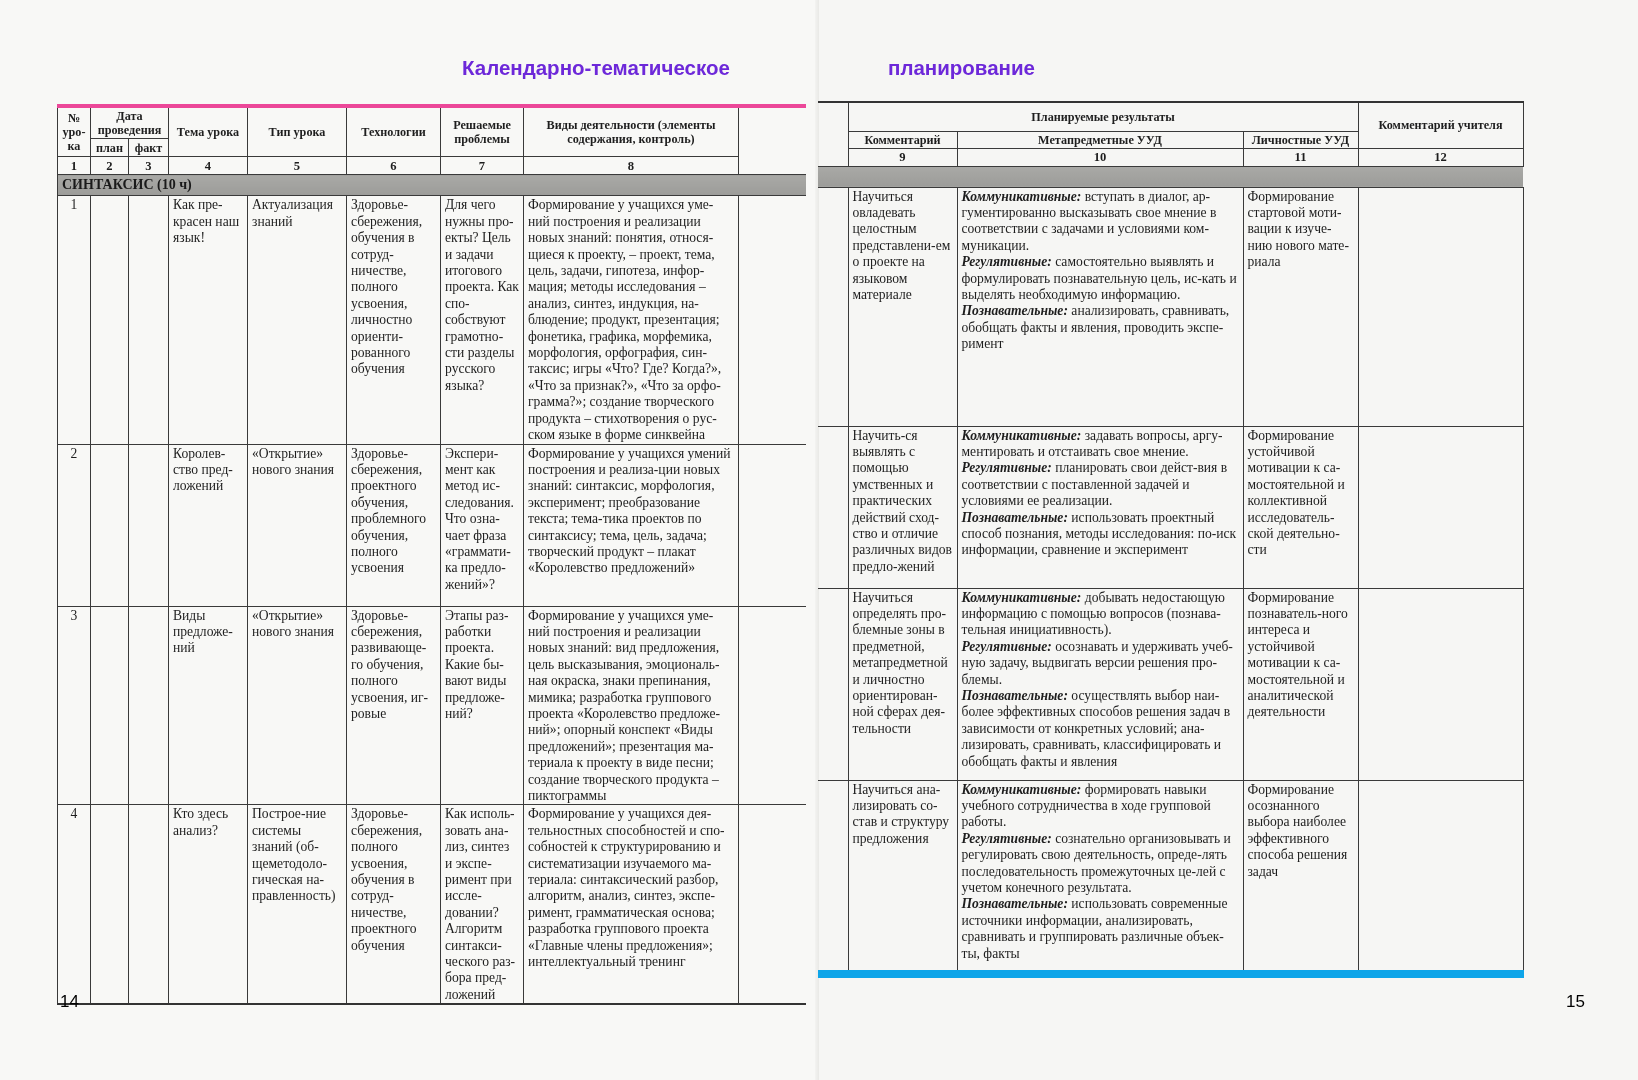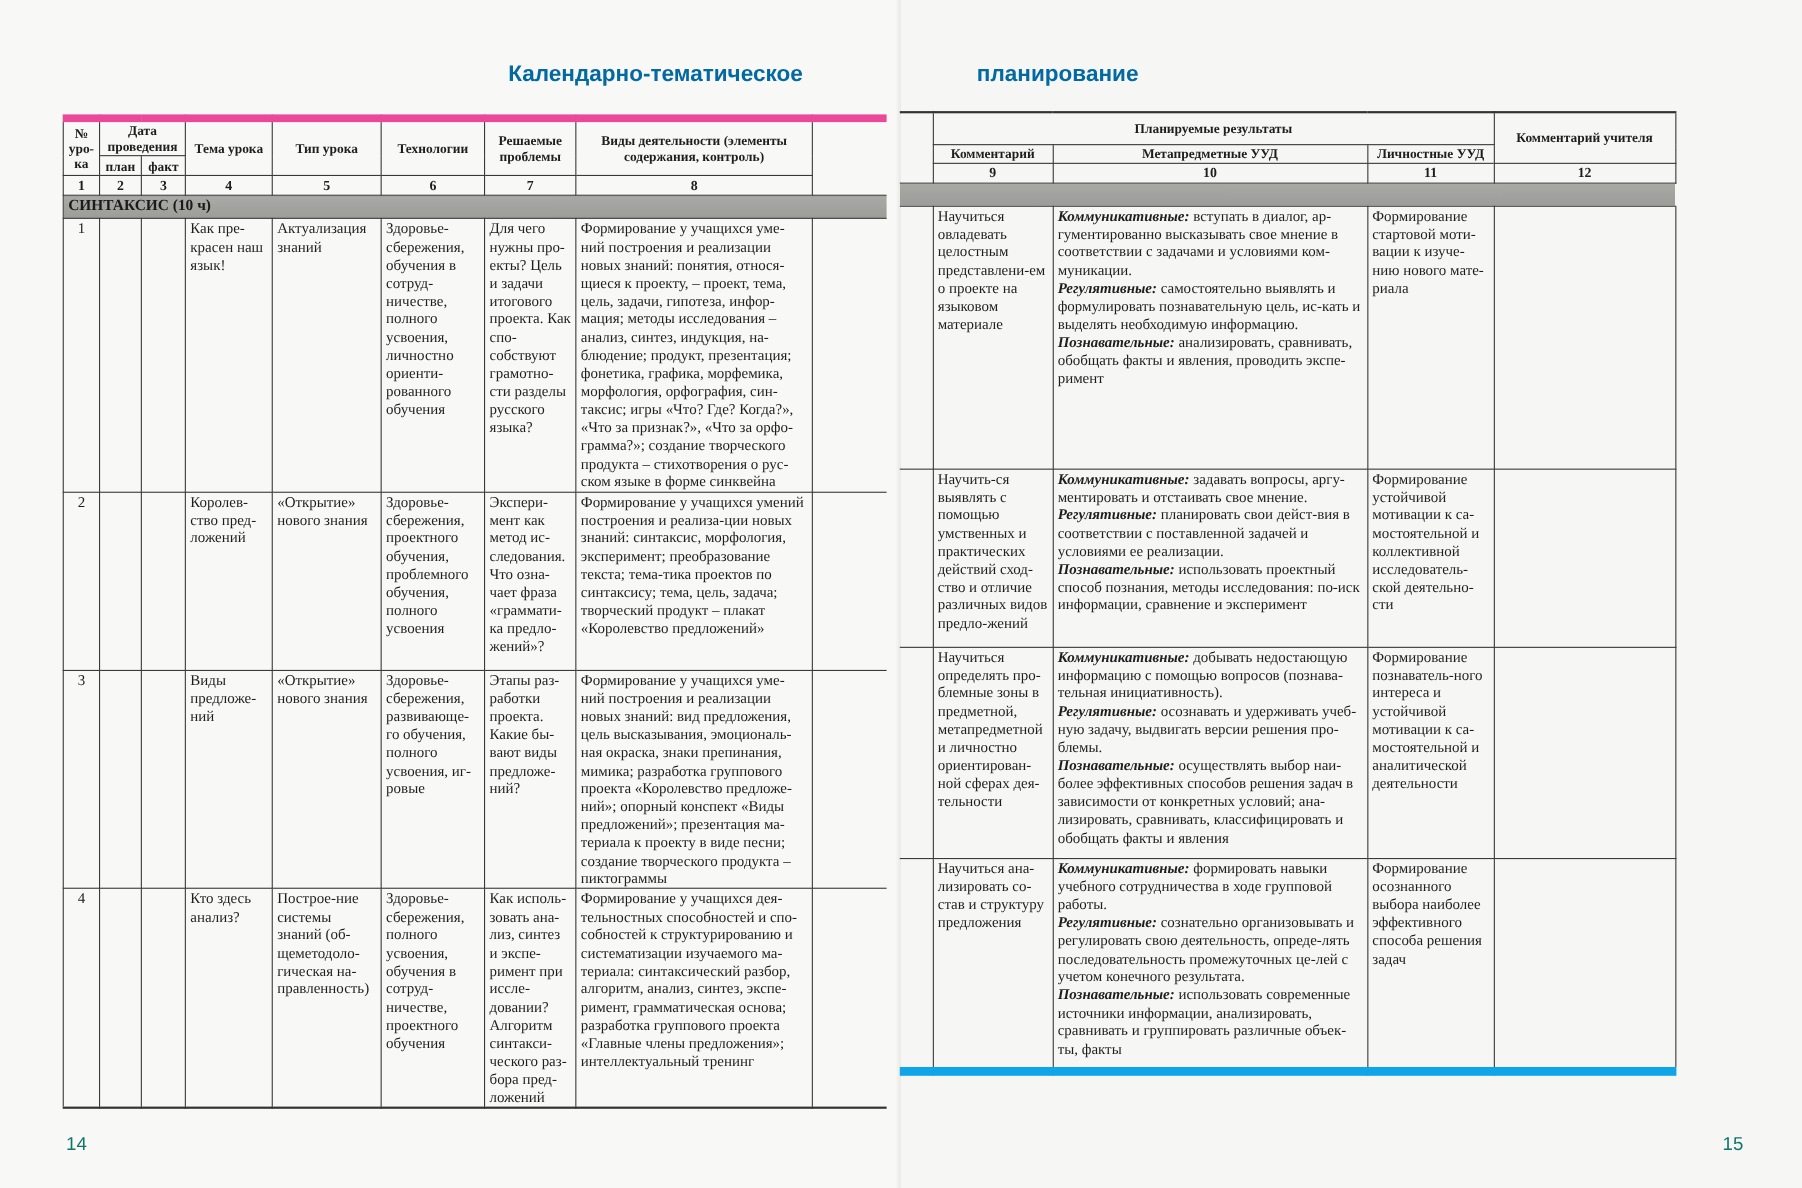--- a/index.html
+++ b/index.html
@@ -11,49 +11,49 @@
   }
   .page { position: absolute; top: 0; height: 1080px; }
   .page-left { left: 0; width: 819px; background: #f8f8f6; }
   .page-right { left: 819px; width: 819px; background: #f6f6f4; }
   .spine { position: absolute; left: 815px; top: 0; width: 8px; height: 1080px;
     background: linear-gradient(to right, #f3f3f1, #e9e9e6, #f3f3f1); }
 
   .title-part {
     position: absolute; top: 56px;
     font-family: "Liberation Sans", "DejaVu Sans", sans-serif;
-    font-weight: bold; font-size: 20.5px; color: #0369a1;
+    font-weight: bold; font-size: 20.5px; color: #6d28d9;
   }
   .title-left { left: 462px; }
   .title-right { left: 888px; }
 
   .page-num {
-    position: absolute; top: 1030px;
+    position: absolute; top: 992px;
     font-family: "Liberation Sans", "DejaVu Sans", sans-serif;
-    font-size: 17px; color: #0f766e;
+    font-size: 17px; color: #000000;
   }
   .pn-left { left: 60px; }
   .pn-right { left: 1566px; }
 
   table.plan {
     position: absolute; border-collapse: collapse; table-layout: fixed;
     font-size: 13.6px; line-height: 16.4px;
   }
   table.plan td, table.plan th {
     border: 1px solid #3a3a3a; vertical-align: top; padding: 1px 4px 0 4px;
     overflow: hidden;
   }
   table.plan th {
     font-weight: bold; font-size: 12.2px; line-height: 14px; vertical-align: middle;
     text-align: center; padding: 1px 2px;
     font-family: "Liberation Serif", "DejaVu Serif", serif;
     transform-origin: center;
   }
   table.plan th.num { font-size: 12.6px; height: 17px; padding: 0; }
-  #tbl-left { left: 57px; top: 104px; width: 748px; border-top: 7px solid #ec4899; border-bottom: 2px solid #333; }
+  #tbl-left { left: 57px; top: 104px; width: 748px; border-top: 4px solid #ec4899; border-bottom: 2px solid #333; }
   #tbl-right { left: 818px; top: 101px; width: 705px; border-top: 2px solid #333; border-bottom: 8px solid #0ea5e9; }
 
   #tbl-left td:first-child { border-left: 1px solid #3a3a3a; }
   tr.section td {
     background: linear-gradient(#a9a9a6, #9c9c99);
     font-weight: bold; font-size: 14px; padding: 2px 4px; height: 16px;
     color: #1a1a1a; border-left: none; border-right: none;
   }
   tr.section-r td { background: linear-gradient(#a9a9a6, #9c9c99); height: 20px; border-left:none; border-right:none; padding:0; }
   td.cnum { text-align: center; }

